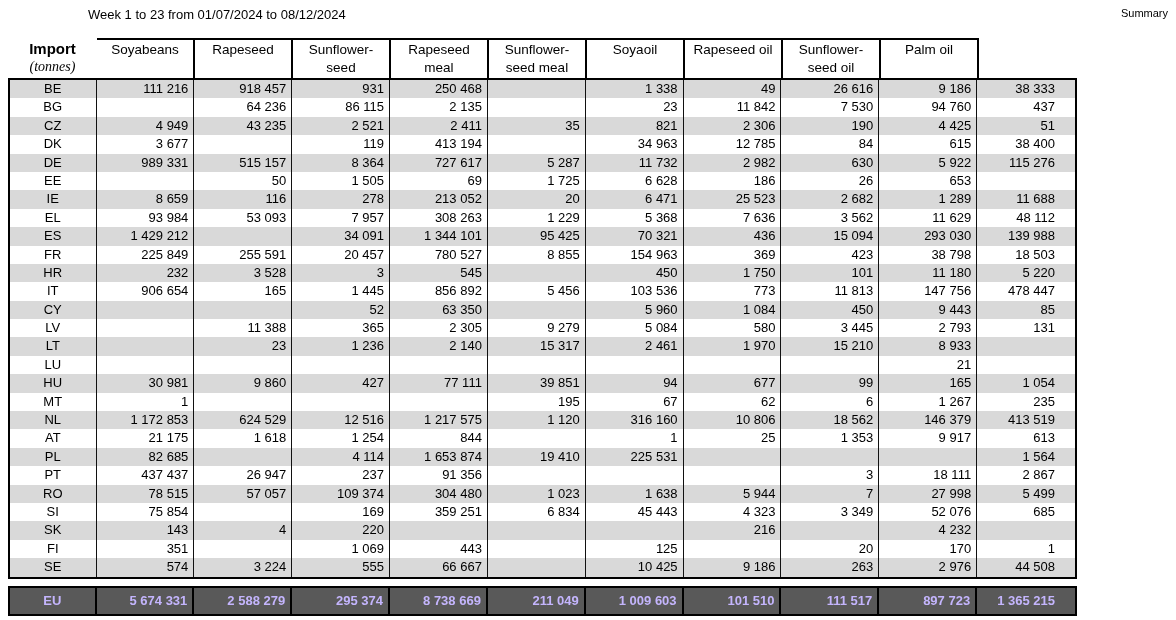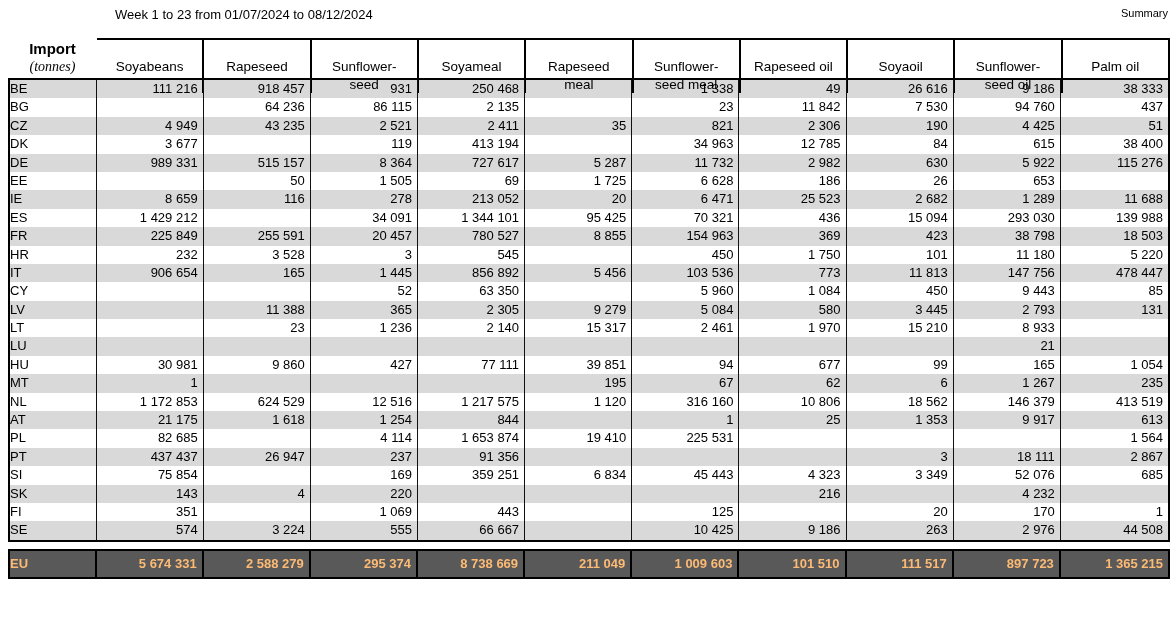--- a/index.html
+++ b/index.html
@@ -6,37 +6,37 @@
     --stripe:#d9d9d9;
     --eu-bg:#595959;
     --border:#000000;
   }
   html,body{margin:0;padding:0;}
   body{
     width:1176px;height:620px;background:#ffffff;
     font-family:"Liberation Sans", sans-serif;
     color:#000;position:relative;overflow:hidden;
   }
-  .period{position:absolute;left:115px;top:7px;font-size:13px;}
+  .period{position:absolute;left:88px;top:7px;font-size:13px;}
   .summary{position:absolute;right:8px;top:7px;font-size:11px;}
 
-  .table-wrap{position:absolute;left:8px;top:38px;width:1162px;}
+  .table-wrap{position:absolute;left:8px;top:38px;width:1069px;}
 
   .hdr-row{
     display:grid;
     grid-template-columns:89px repeat(10,1fr);
     height:40px;
   }
   .hcell{
     border:2px solid var(--border);
     border-bottom:none;
     text-align:center;
     font-size:13.5px;
     line-height:1.3;
-    padding-top:18px;
+    padding-top:1px;
     white-space:pre-line;
     box-sizing:border-box;
   }
   .hcell + .hcell{border-left:none;}
   .import-cell{
     border:none;
     display:flex;flex-direction:column;
     align-items:center;justify-content:flex-start;
     padding-top:2px;
   }
@@ -56,34 +56,34 @@
   .cell{
     font-size:13px;
     line-height:18.4px;
     overflow:hidden;
     box-sizing:border-box;
     border-right:1.5px solid #111;
     text-align:right;
     padding-right:5px;
     white-space:nowrap;
   }
-  .cell:last-child{border-right:none;padding-right:5px;}
-  .cell.code{text-align:left;padding-right:0;}
+  .cell:last-child{border-right:none;padding-right:20px;}
+  .cell.code{text-align:center;padding-right:0;}
 
   .eu-row{
     margin-top:7px;
     display:grid;
     grid-template-columns:86.5px repeat(10,1fr);
     height:30px;
     background:var(--eu-bg);
     border:2px solid var(--border);
     box-sizing:border-box;
   }
   .eu-row .cell{
-    color:#fdba74;
+    color:#c4b5fd;
     font-weight:bold;
     font-size:13px;
     line-height:26px;
     border-right:2px solid var(--border);
   }
   .eu-row .cell:last-child{border-right:none;}
 </style>
 </head>
 <body>
 
@@ -94,27 +94,26 @@
   <div class="hdr-row">
     <div class="hcell import-cell">
       <span class="imp">Import</span>
       <span class="unit">(tonnes)</span>
     </div>
 
   <div class="hcell">Soyabeans</div>
       <div class="hcell">Rapeseed</div>
       <div class="hcell">Sunflower-
 seed</div>
-      <div class="hcell">Soyameal</div>
       <div class="hcell">Rapeseed
 meal</div>
       <div class="hcell">Sunflower-
 seed meal</div>
+      <div class="hcell">Soyaoil</div>
       <div class="hcell">Rapeseed oil</div>
-      <div class="hcell">Soyaoil</div>
       <div class="hcell">Sunflower-
 seed oil</div>
       <div class="hcell">Palm oil</div>
     </div>
   <div class="tbody" id="tbody">
 
   <div class="row">
         <div class="cell code">BE</div>
         <div class="cell">111 216</div>
         <div class="cell">918 457</div>
@@ -199,20 +198,33 @@
         <div class="cell">278</div>
         <div class="cell">213 052</div>
         <div class="cell">20</div>
         <div class="cell">6 471</div>
         <div class="cell">25 523</div>
         <div class="cell">2 682</div>
         <div class="cell">1 289</div>
         <div class="cell">11 688</div>
       </div>
       <div class="row">
+        <div class="cell code">EL</div>
+        <div class="cell">93 984</div>
+        <div class="cell">53 093</div>
+        <div class="cell">7 957</div>
+        <div class="cell">308 263</div>
+        <div class="cell">1 229</div>
+        <div class="cell">5 368</div>
+        <div class="cell">7 636</div>
+        <div class="cell">3 562</div>
+        <div class="cell">11 629</div>
+        <div class="cell">48 112</div>
+      </div>
+      <div class="row">
         <div class="cell code">ES</div>
         <div class="cell">1 429 212</div>
         <div class="cell"></div>
         <div class="cell">34 091</div>
         <div class="cell">1 344 101</div>
         <div class="cell">95 425</div>
         <div class="cell">70 321</div>
         <div class="cell">436</div>
         <div class="cell">15 094</div>
         <div class="cell">293 030</div>
@@ -379,20 +391,33 @@
         <div class="cell">437 437</div>
         <div class="cell">26 947</div>
         <div class="cell">237</div>
         <div class="cell">91 356</div>
         <div class="cell"></div>
         <div class="cell"></div>
         <div class="cell"></div>
         <div class="cell">3</div>
         <div class="cell">18 111</div>
         <div class="cell">2 867</div>
+      </div>
+      <div class="row">
+        <div class="cell code">RO</div>
+        <div class="cell">78 515</div>
+        <div class="cell">57 057</div>
+        <div class="cell">109 374</div>
+        <div class="cell">304 480</div>
+        <div class="cell">1 023</div>
+        <div class="cell">1 638</div>
+        <div class="cell">5 944</div>
+        <div class="cell">7</div>
+        <div class="cell">27 998</div>
+        <div class="cell">5 499</div>
       </div>
       <div class="row">
         <div class="cell code">SI</div>
         <div class="cell">75 854</div>
         <div class="cell"></div>
         <div class="cell">169</div>
         <div class="cell">359 251</div>
         <div class="cell">6 834</div>
         <div class="cell">45 443</div>
         <div class="cell">4 323</div>

